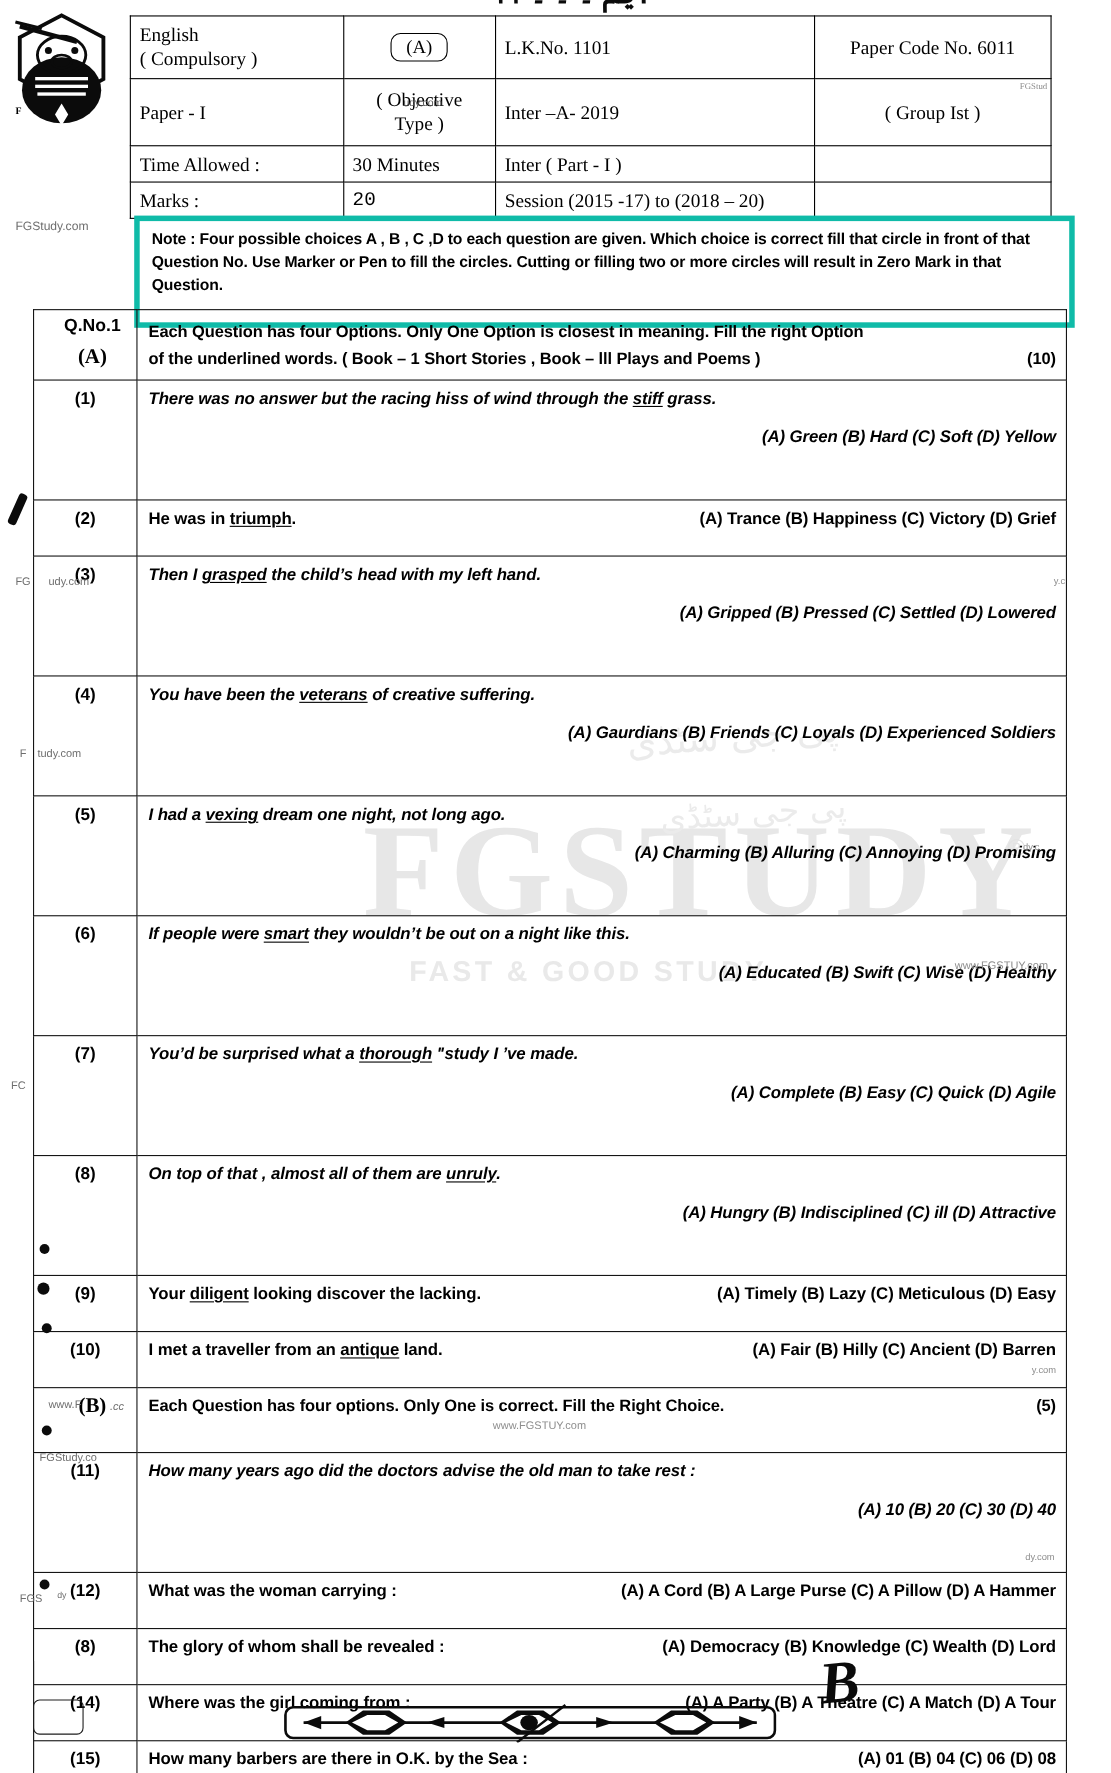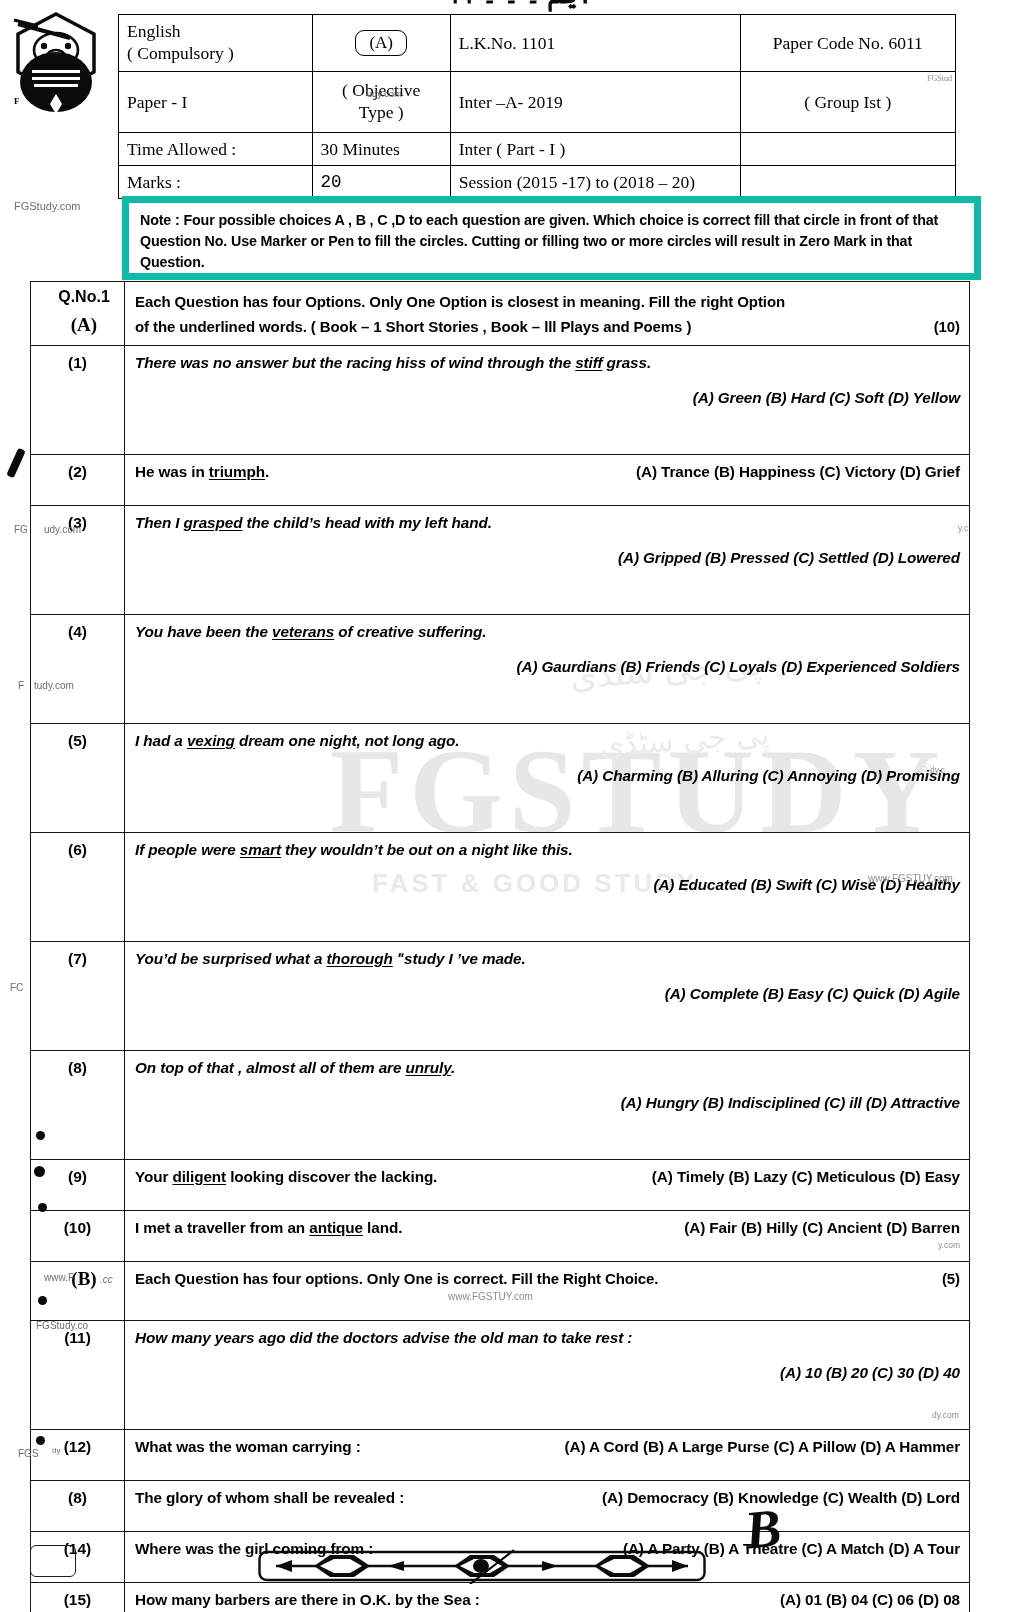--- a/index.html
+++ b/index.html
@@ -66,21 +66,21 @@
     padding:2px 13px;font-size:17px;font-family:"Liberation Serif",serif;
   }
   .two-line{line-height:1.25;}
   .udy{font-size:9.5px;color:#555;position:absolute;left:-84px;top:16px;font-family:"Liberation Sans",sans-serif;}
   .relcell{position:relative;}
   .fgs-tr{position:absolute;right:3px;top:2px;font-size:8px;color:#8a8a8a;}
 
   
   .notebox{
     position:absolute;left:122px;top:196px;width:824px;
-    border:7px solid #14b8a6;padding:7px 10px 0 11px;z-index:2;background:transparent;
+    border:5px solid #14b8a6;padding:7px 10px 22px 11px;z-index:2;background:transparent;
   }
   .notebox p{
     margin:0;font-family:"Liberation Sans",sans-serif;font-weight:bold;
     font-size:14.3px;line-height:21px;letter-spacing:-.15px;
   }
   .note-wm{position:absolute;left:14px;top:200px;font-size:11px;color:#6f6f6f;z-index:2;}
 
   
   .qtable{
     position:absolute;left:30px;top:281px;width:940px;

